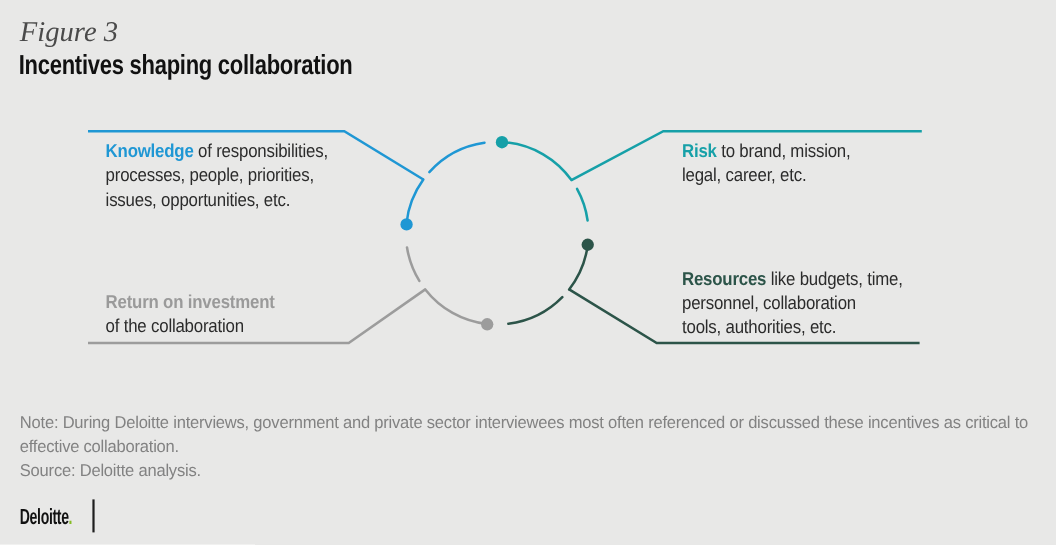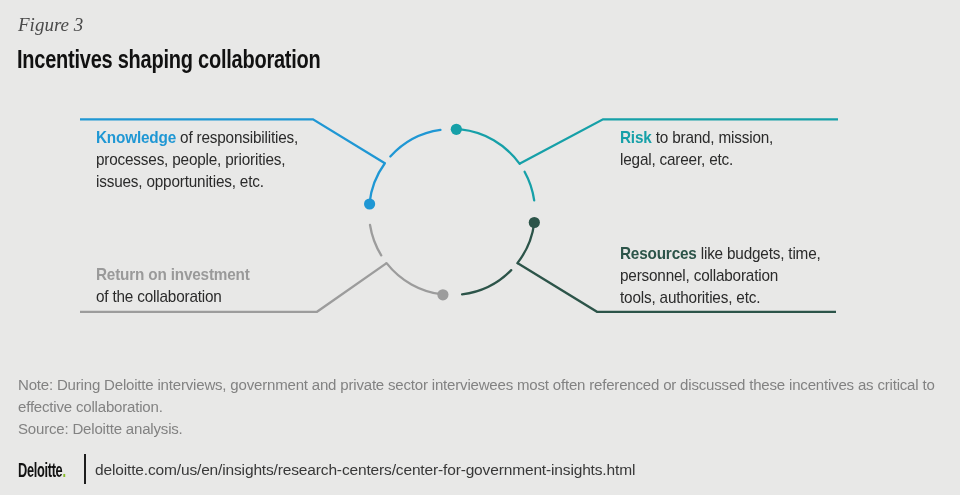--- a/index.html
+++ b/index.html
@@ -7,21 +7,21 @@
     position:relative;
     width:960px;height:495px;
     background:#e8e8e7;
     font-family:"Liberation Sans",sans-serif;
     overflow:hidden;
   }
   .figure-label{
     position:absolute;left:18px;top:14px;
     font-family:"Liberation Serif",serif;
     font-style:italic;
-    font-size:19px;color:#4a4a4a;text-align:right;
+    font-size:26px;color:#4a4a4a;text-align:right;
   }
   .title{
     position:absolute;left:17px;top:45px;margin:0;
     font-size:25px;font-weight:700;color:#111;
     letter-spacing:-0.3px;
     transform:scaleX(0.8);transform-origin:left top;
     white-space:nowrap;
   }
   .diagram{position:absolute;left:0;top:0;}
   .diagram path, .diagram polyline{fill:none;stroke-width:2.3px;}
@@ -121,15 +121,14 @@
   </div>
 
   <div class="note-block">
     <div>Note: During Deloitte interviews, government and private sector interviewees most often referenced or discussed these incentives as critical to</div>
     <div>effective collaboration.</div>
     <div>Source: Deloitte analysis.</div>
   </div>
 
   <div class="footer-brand"><span>Deloitte</span><span class="green-dot">.</span></div>
   <div class="footer-divider"></div>
-  <div class="footer-url">deloitte.com/us/en/insights/research-centers/center-for-government-insights.html</div>
 
 </div>
 
 </body></html>

